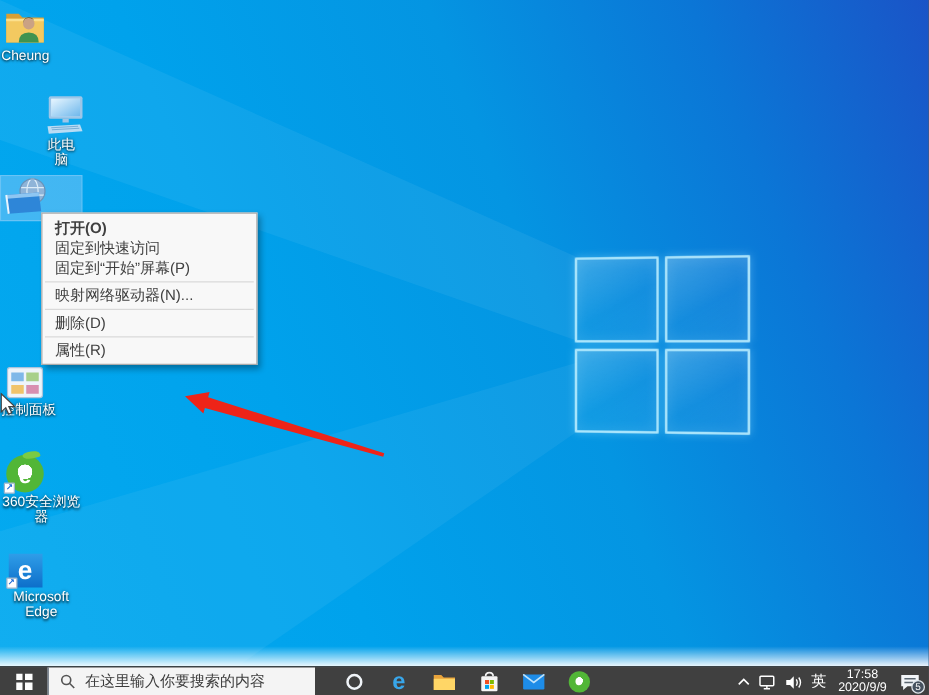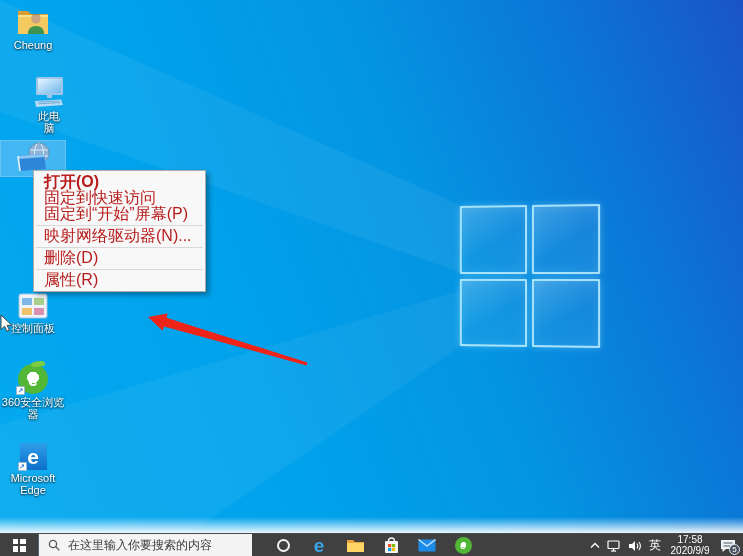--- a/index.html
+++ b/index.html
@@ -18,21 +18,21 @@
   .beam.b3 { background:linear-gradient(to top, rgba(255,255,255,.92), rgba(255,255,255,0) 16px); }
   .winlogo { position:absolute; left:458px; top:205px; width:142px; height:142px;
              display:grid; grid-template-columns:1fr 1fr; grid-template-rows:1fr 1fr; gap:5px;
              transform:perspective(800px) rotateY(-9deg); }
   .pane { border:2px solid rgba(190,240,255,.85); border-radius:1px;
           background:linear-gradient(150deg, rgba(255,255,255,.22), rgba(255,255,255,.05) 55%, rgba(130,215,255,.12));
           box-shadow:0 0 7px rgba(150,225,255,.4), inset 0 0 12px rgba(255,255,255,.10); }
 
   
   .dicon { position:absolute; left:1px; width:64px; display:flex; flex-direction:column;
-           align-items:center; z-index:2; }
+           align-items:flex-start; z-index:2; }
   .dicon .ibox { width:38px; height:32px; display:flex; align-items:flex-end; justify-content:center;
                  position:relative; }
   .dicon .lbl { margin-top:2px; font-size:11px; line-height:12px; color:#fff; text-align:center;
                 text-shadow:0 1px 2px rgba(0,0,0,.8), 0 0 3px rgba(0,0,0,.45); }
   .dicon.selected { background:rgba(165,210,250,.40); outline:1px solid rgba(175,215,250,.6); }
   .badge-sc { position:absolute; left:-2px; bottom:-1px; width:9px; height:9px; background:#fff;
               border:1px solid #9fb6cc; border-radius:1px; color:#1e6bd6; font-size:7px;
               line-height:7px; text-align:center; font-weight:bold; }
   .tile-edge { width:27px; height:27px; background:linear-gradient(180deg,#2f9de8,#0d6fca);
                display:flex; align-items:center; justify-content:center; position:relative; }
@@ -40,21 +40,21 @@
   .circ360 { width:30px; height:30px; border-radius:50%;
              background:radial-gradient(circle at 50% 45%, #ffffff 0 26%, #52b637 27% 100%);
              position:relative; display:flex; align-items:center; justify-content:center; }
   .circ360 .eglyph { color:#fff; font-size:18px; font-weight:bold; line-height:18px; margin-top:1px; }
   .leaf { position:absolute; top:-3px; left:13px; width:14px; height:6px; background:#7bcb43;
           border-radius:60% 100% 20% 100%; transform:rotate(-14deg); }
 
   
   .ctx { position:absolute; left:33px; top:170px; width:173px; background:#f8f8f8;
          border:1px solid #ababab; box-shadow:3px 3px 5px rgba(0,0,0,.33); z-index:10;
-         padding:3px 0; font-size:16px; color:#b91c1c; }
+         padding:3px 0; font-size:12px; color:#404040; }
   .ctx .mi { height:16px; line-height:16px; padding-left:10px; white-space:nowrap; }
   .ctx .mi.default { font-weight:bold; }
   .ctx hr { border:none; border-top:1px solid #d9d9d9; margin:2.5px 2px; }
 
   
   .redarrow { position:absolute; left:140px; top:305px; z-index:20; pointer-events:none; }
   .cursor { position:absolute; left:-1px; top:314px; z-index:30; pointer-events:none; }
 
   
   .taskbar { position:absolute; left:0; bottom:0; width:743px; height:23px; background:#404040;

